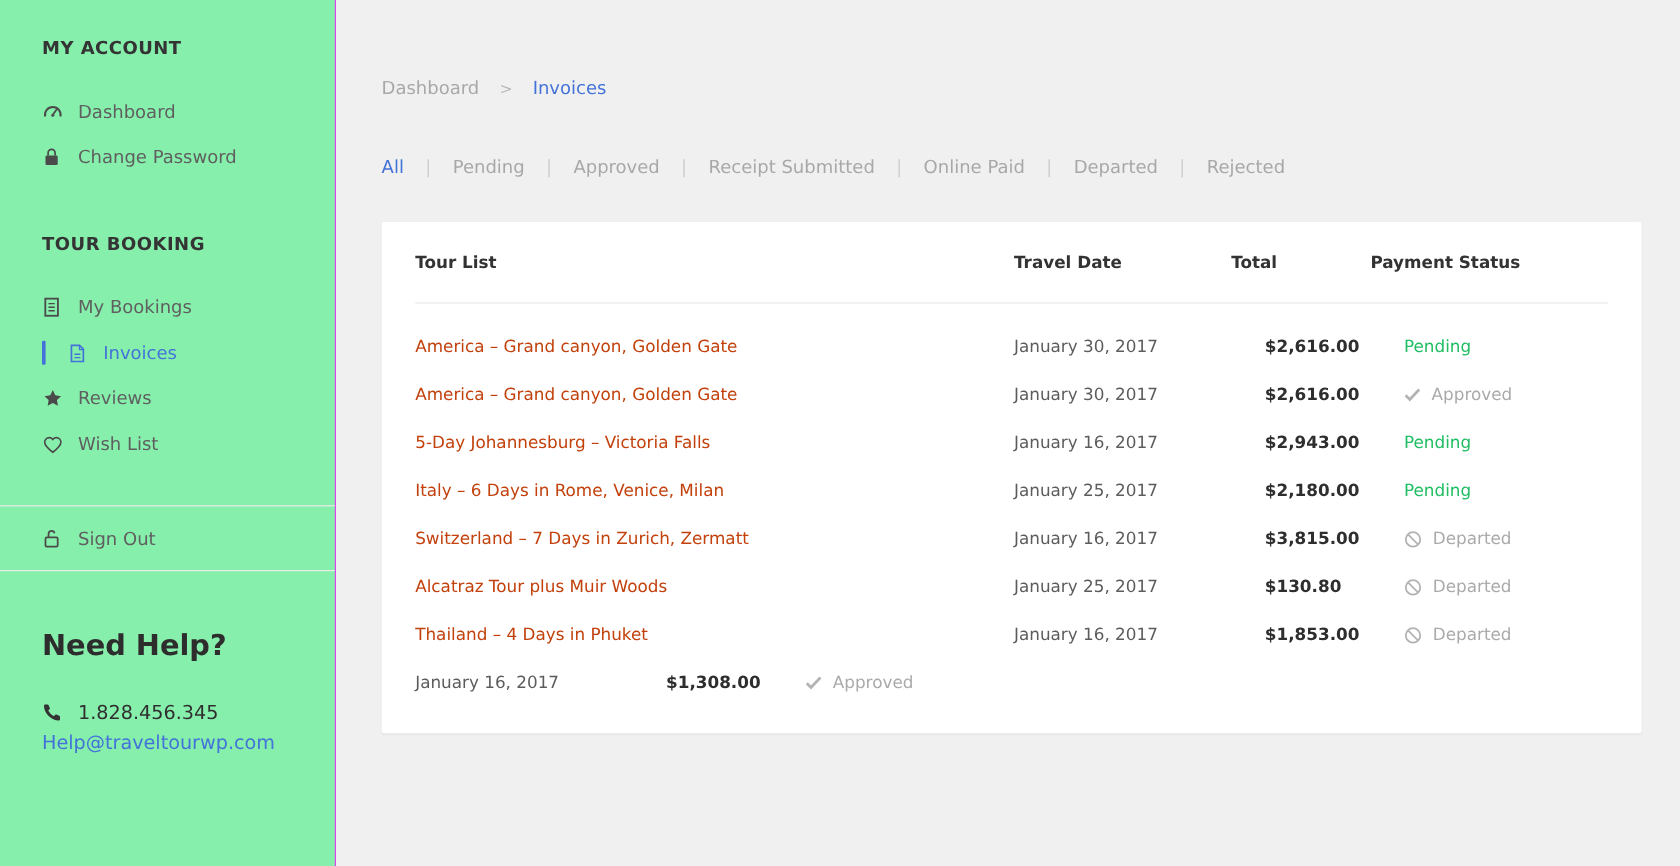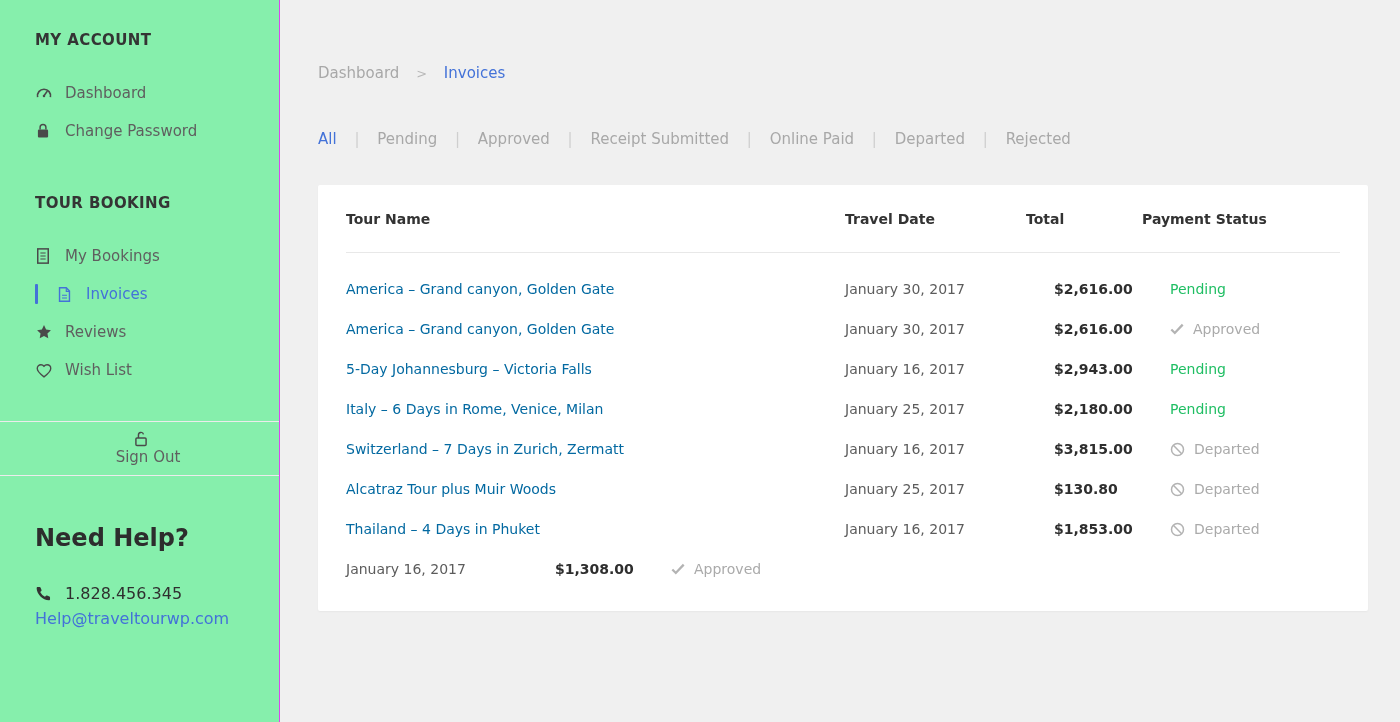--- a/index.html
+++ b/index.html
@@ -33,21 +33,21 @@
   .side-item .icn { width: 30px; display: flex; align-items: center; }
   .side-item.first { margin-top: 26px; }
   .side-item.active { color: #4372d8; }
   .active-bar {
     width: 3px; height: 20px; background: #4372d8;
     margin-right: 18px; border-radius: 1px;
   }
   .side-divider { border-top: 1px solid #ececec; }
   .side-divider.d1 { margin-top: 32px; }
   .side-divider.d2 { margin-top: 7px; }
-  .side-item.signout { margin-top: 8px; flex-direction: column; }
+  .side-item.signout { margin-top: 8px; }
 
   .help-heading {
     margin-top: 48px; font-size: 24px; font-weight: 800;
     color: #2d2d2d; line-height: 28px;
   }
   .help-phone {
     margin-top: 27px; display: flex; align-items: center;
     height: 28px; font-size: 16px; color: #2f2f2f;
   }
   .help-phone .icn { width: 30px; display: flex; align-items: center; }
@@ -79,21 +79,21 @@
     display: flex; align-items: center; height: 68px;
     border-bottom: 1px solid #e8e8e8;
     font-size: 14px; font-weight: 700; color: #333;
   }
   .tbody { padding: 16px 0 22px; }
   .trow { display: flex; align-items: center; height: 40px; font-size: 14px; }
   .col.tour  { width: 499px; padding-right: 16px; }
   .col.date  { width: 181px; }
   .col.total { width: 116px; }
   .col.status{ flex: 1; display: flex; align-items: center; }
-  .tour a, a.tour-link { color: #0369a1; }
+  .tour a, a.tour-link { color: #c2410c; }
   .trow .date  { color: #5c5c5c; }
   .trow .total { color: #2e2e2e; font-weight: 700; margin-left: 28px; }
   .st-pending { color: #1fbe63; }
   .st-muted   { color: #aaaaaa; }
   .st-icn { display: flex; align-items: center; margin-right: 9px; }
 </style>
 </head>
 <body>
 
 <div class="layout">
@@ -216,21 +216,21 @@
       <span class="f-sep">|</span>
       <a class="f-item">Online Paid</a>
       <span class="f-sep">|</span>
       <a class="f-item">Departed</a>
       <span class="f-sep">|</span>
       <a class="f-item">Rejected</a>
     </div>
 
     <section class="card">
       <div class="thead">
-        <div class="col tour">Tour Name</div>
+        <div class="col tour">Tour List</div>
         <div class="col date">Travel Date</div>
         <div class="col total">Total</div>
         <div class="col status">Payment Status</div>
       </div>
 
       <div class="tbody">
 
         <div class="trow">
           <div class="col tour"><a class="tour-link">America – Grand canyon, Golden Gate</a></div>
           <div class="col date">January 30, 2017</div>

